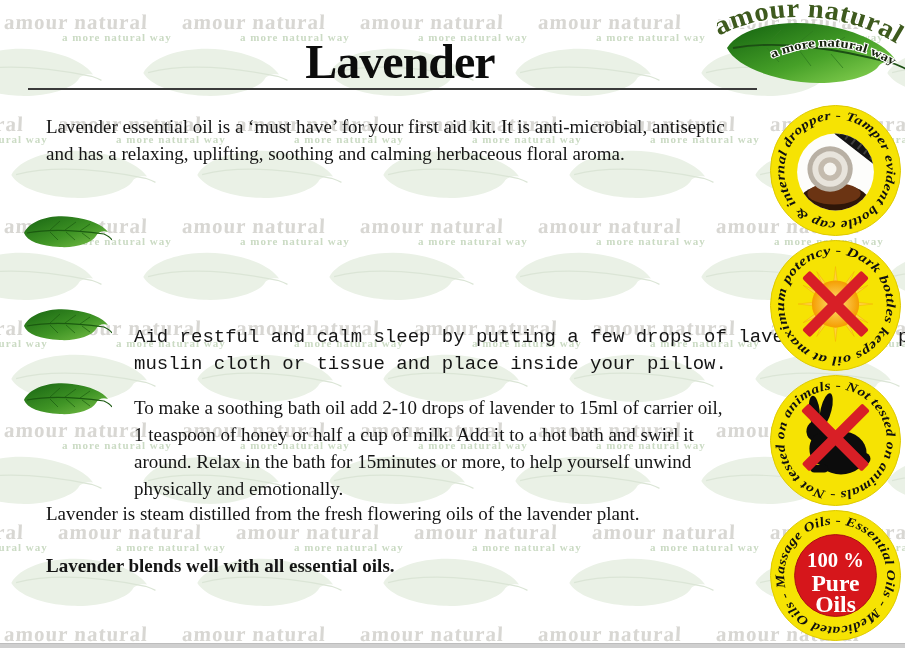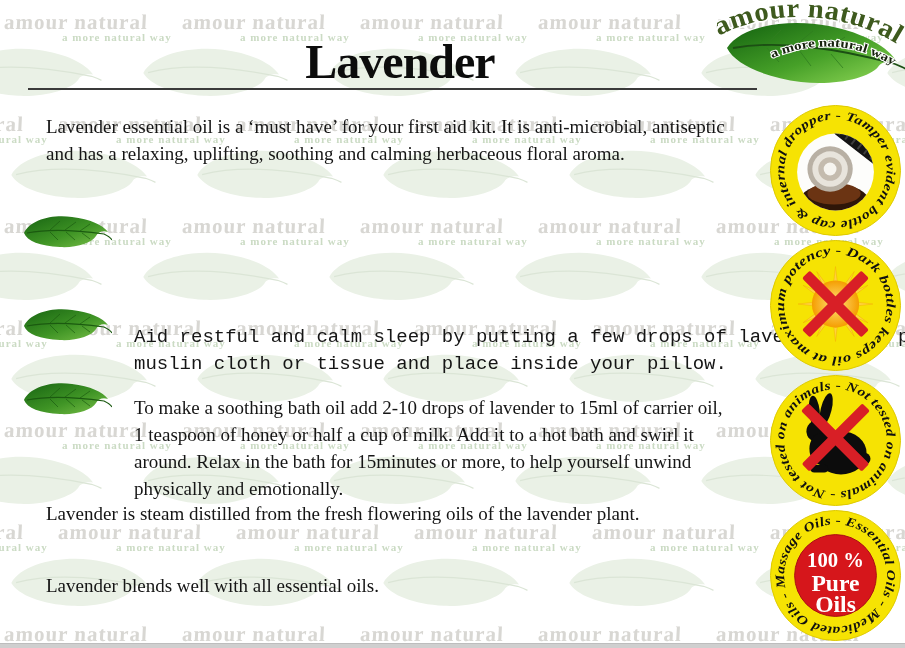--- a/index.html
+++ b/index.html
@@ -21,21 +21,21 @@
   .logo{position:absolute;right:-2px;top:0;z-index:2;}
   
   .bodytext{position:absolute;z-index:1;margin:16px;font:19px/27px "Liberation Serif", serif;
             color:#151515;white-space:pre;}
   .intro{left:30px;top:97px;}
   .ideas{left:30px;top:170px;}
   .b1{left:118px;top:214px;}
   .b2{left:118px;top:308px;font-family:Liberation Mono, monospace;}
   .b3{left:118px;top:378px;}
   .note1{left:30px;top:484px;}
-  .note2{left:30px;top:556px;}
+  .note2{left:30px;top:536px;font-weight:bold;}
   .leaf-slot{position:absolute;z-index:1;width:92px;height:42px;display:block;}
   .ls1{left:20px;top:213px;} .ls2{left:20px;top:306px;} .ls3{left:20px;top:380px;}
   
   .badge{position:absolute;left:769px;z-index:2;}
   .bg1{top:104px;} .bg2{top:239px;} .bg3{top:374px;} .bg4{top:509px;}
   .ring{font:italic 700 13px "Liberation Serif", serif;fill:#101010;letter-spacing:.3px;}
   .p100{font:700 21px "Liberation Serif", serif;fill:#ffffff;}
   .pword{font:700 24px "Liberation Serif", serif;fill:#ffffff;}
   .logo-brand{font:700 27px "Liberation Serif", serif;fill:#3e5a1e;stroke:#ffffff;stroke-width:3px;paint-order:stroke;letter-spacing:.5px;}
   .logo-tag{font:700 12.5px "Liberation Serif", serif;fill:#17230e;stroke:#ffffff;stroke-width:2px;paint-order:stroke;}

